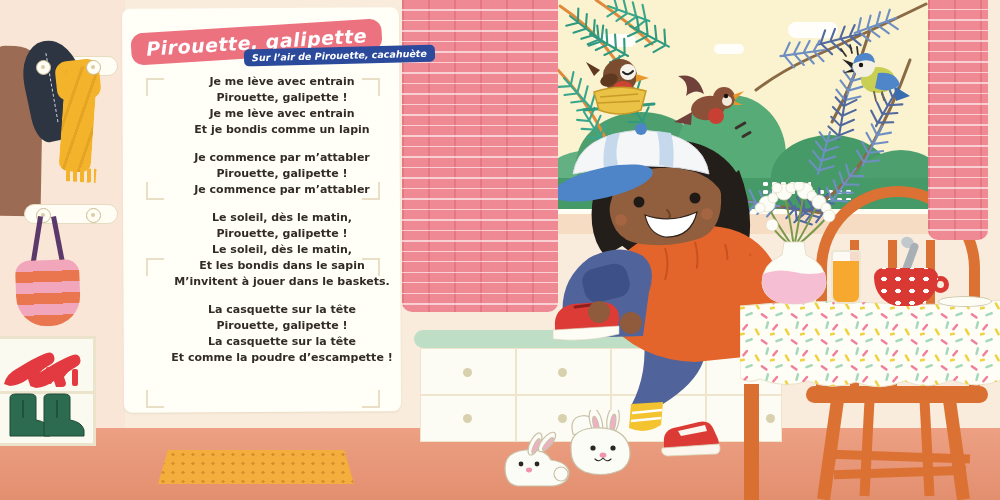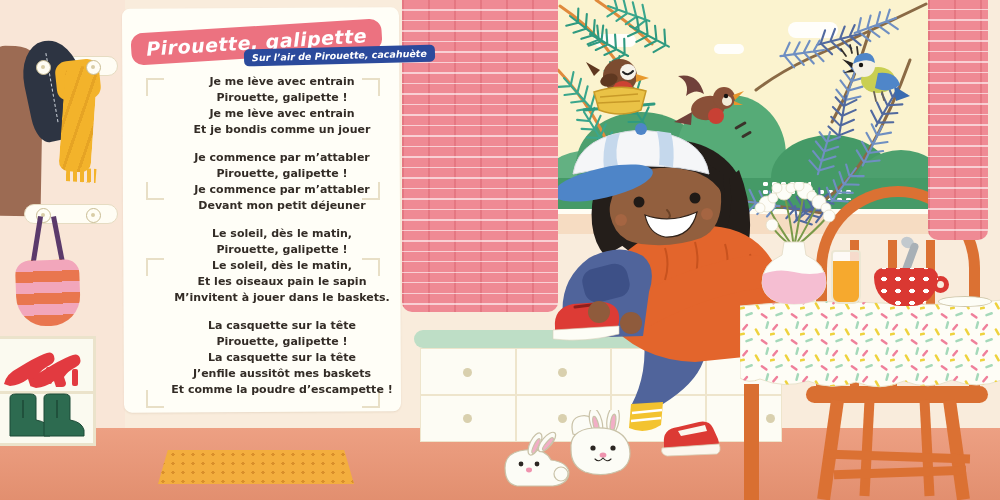--- a/index.html
+++ b/index.html
@@ -358,37 +358,35 @@
   <div class="abs corner" style="left:362px;top:390px;border-right-width:2px;border-bottom-width:2px;"></div>
 
   <div class="abs title-banner">Pirouette, galipette</div>
   <div class="abs subtitle-banner">Sur l’air de Pirouette, cacahuète</div>
 
   <div class="abs stanzas">
     <div class="stanza">
       <div class="line">Je me lève avec entrain</div>
       <div class="line">Pirouette, galipette !</div>
       <div class="line">Je me lève avec entrain</div>
-      <div class="line">Et je bondis comme un jouer</div>
+      <div class="line">Et je bondis comme un lapin</div>
     </div>
     <div class="stanza">
       <div class="line">Je commence par m’attabler</div>
       <div class="line">Pirouette, galipette !</div>
       <div class="line">Je commence par m’attabler</div>
-      <div class="line">Devant mon petit déjeuner</div>
     </div>
     <div class="stanza">
       <div class="line">Le soleil, dès le matin,</div>
       <div class="line">Pirouette, galipette !</div>
       <div class="line">Le soleil, dès le matin,</div>
-      <div class="line">Et les oiseaux pain le sapin</div>
+      <div class="line">Et les bondis dans le sapin</div>
       <div class="line">M’invitent à jouer dans le baskets.</div>
     </div>
     <div class="stanza">
       <div class="line">La casquette sur la tête</div>
       <div class="line">Pirouette, galipette !</div>
       <div class="line">La casquette sur la tête</div>
-      <div class="line">J’enfile aussitôt mes baskets</div>
       <div class="line">Et comme la poudre d’escampette !</div>
     </div>
   </div>
 
 </div>
 
 </body></html>

